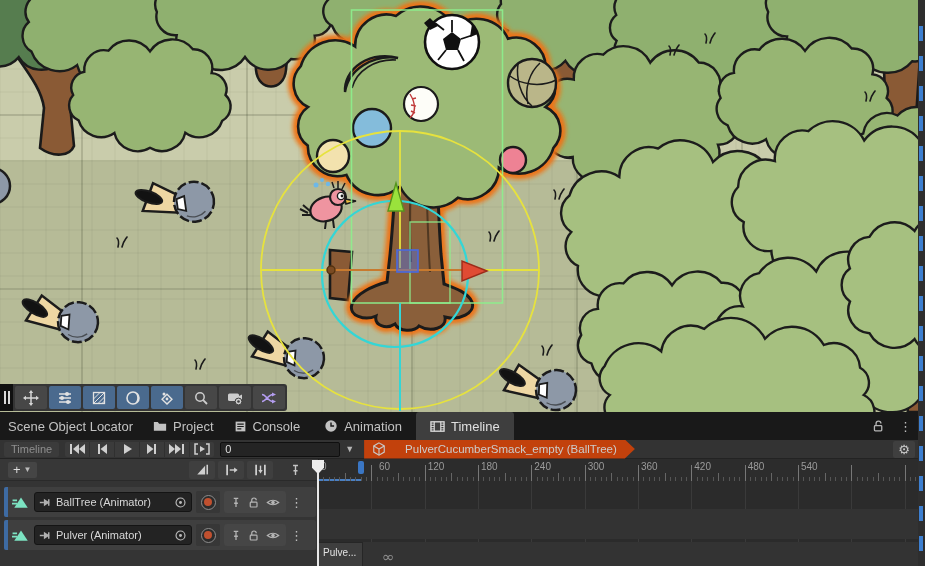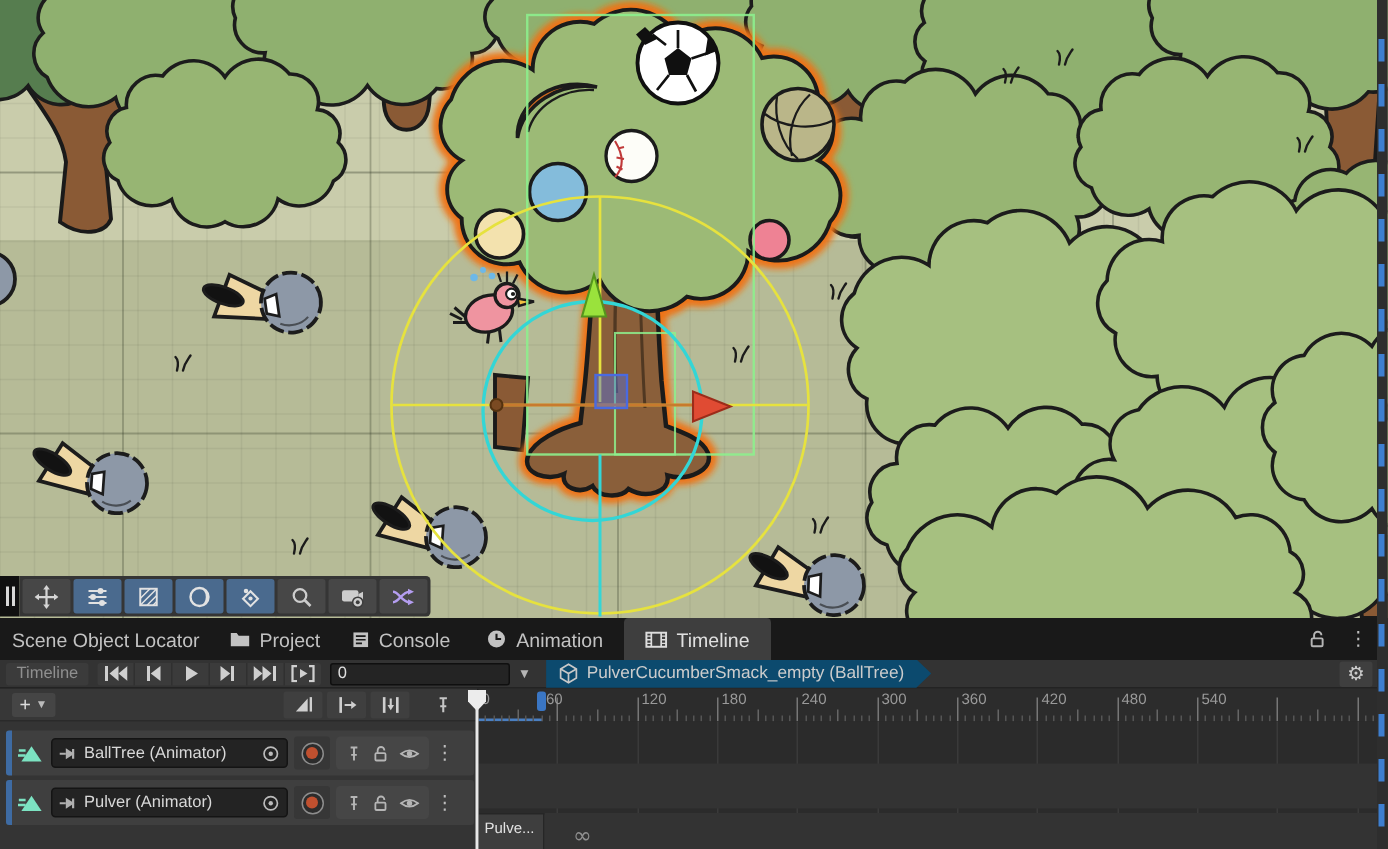--- a/index.html
+++ b/index.html
@@ -35,21 +35,21 @@
   #tab-right{position:absolute;right:14px;top:0;height:28px;display:flex;align-items:center;gap:14px}
   
   #tl-toolbar{position:absolute;left:0;top:440px;width:925px;height:19px;background:#333;border-bottom:1px solid #232323;display:flex;align-items:center;z-index:6;box-sizing:border-box}
   .tbtn{height:15px;display:flex;align-items:center;justify-content:center;background:#3b3b3b;border-radius:2px}
   #preview-btn{margin-left:4px;padding:0 7px;color:#8f8f8f;font-size:11px}
   #transport{display:flex;margin-left:6px;background:#3b3b3b;border-radius:2px;height:15px;align-items:center}
   #transport .tp{width:24px;height:15px;display:flex;align-items:center;justify-content:center;border-right:1px solid #303030}
   #transport .tp:last-child{border-right:none}
   #frame-field{margin-left:6px;width:110px;height:13px;background:#242424;border:1px solid #0f0f0f;border-radius:2px;color:#dedede;font-size:11px;line-height:13px;padding:0 4px}
   .caret{color:#b5b5b5;font-size:9px;margin-left:5px}
-  #breadcrumb{margin-left:10px;height:19px;display:flex;align-items:center;gap:5px;background:#0c4a6e;padding:0 18px 0 8px;color:#cccccc;font-size:11.5px;clip-path:polygon(0 0,calc(100% - 10px) 0,100% 50%,calc(100% - 10px) 100%,0 100%)}
+  #breadcrumb{margin-left:10px;height:19px;display:flex;align-items:center;gap:19px;background:#c2410c;padding:0 18px 0 8px;color:#cccccc;font-size:11.5px;clip-path:polygon(0 0,calc(100% - 10px) 0,100% 50%,calc(100% - 10px) 100%,0 100%)}
   #gear-btn{position:absolute;right:10px;top:1px;width:22px;height:17px;background:#3f3f3f;border-radius:2px;color:#c9c9c9;font-size:13px;display:flex;align-items:center;justify-content:center;font-family:"DejaVu Sans",sans-serif}
   
   #tl-body{position:absolute;left:0;top:459px;width:925px;height:107px;background:#282828;z-index:5}
   #track-col{position:absolute;left:0;top:0;width:318px;height:107px;background:#343434}
   #col-toolbar{position:absolute;left:0;top:0;width:318px;height:22px;background:#373737;border-bottom:1px solid #2a2a2a;display:flex;align-items:center;box-sizing:border-box}
   #add-btn{margin-left:8px;height:16px;padding:0 5px;background:#454545;border-radius:2px;color:#ddd;font-size:13px;display:flex;align-items:center;gap:3px;line-height:14px}
   .hicon{width:26px;height:18px;background:#3f3f3f;border-radius:2px;display:flex;align-items:center;justify-content:center;margin-left:3px}
   #ruler{position:absolute;left:318px;top:0;width:600px;height:22px;background:#2c2c2c;overflow:hidden}
   .rlabel{position:absolute;top:2px;font-size:10px;color:#9a9a9a}
   #content{position:absolute;left:318px;top:22px;width:600px;height:85px;background:#2b2b2b;overflow:hidden}
@@ -690,21 +690,21 @@
         <div style="position: absolute; width: 1px; background: rgb(85, 85, 85); top: 18px; height: 4px; left: 549.3px;"></div>
         <div style="position: absolute; width: 1px; background: rgb(85, 85, 85); top: 18px; height: 4px; left: 554.7px;"></div>
         <div style="position: absolute; width: 1px; background: rgb(102, 102, 102); top: 14px; height: 8px; left: 560px;"></div>
         <div style="position: absolute; width: 1px; background: rgb(85, 85, 85); top: 18px; height: 4px; left: 565.3px;"></div>
         <div style="position: absolute; width: 1px; background: rgb(85, 85, 85); top: 18px; height: 4px; left: 570.7px;"></div>
         <div style="position: absolute; width: 1px; background: rgb(85, 85, 85); top: 18px; height: 4px; left: 576px;"></div>
         <div style="position: absolute; width: 1px; background: rgb(85, 85, 85); top: 18px; height: 4px; left: 581.3px;"></div>
         <div style="position: absolute; width: 1px; background: rgb(119, 119, 119); top: 6px; height: 16px; left: 586.7px;"></div>
         <div style="position: absolute; width: 1px; background: rgb(85, 85, 85); top: 18px; height: 4px; left: 592px;"></div>
         <div style="position: absolute; width: 1px; background: rgb(85, 85, 85); top: 18px; height: 4px; left: 597.3px;"></div>
-        <span class="rlabel" style="left: 46px;">60</span>
+        <span class="rlabel" style="left: 61px;">60</span>
         <span class="rlabel" style="left: 109.7px;">120</span>
         <span class="rlabel" style="left: 163px;">180</span>
         <span class="rlabel" style="left: 216.3px;">240</span>
         <span class="rlabel" style="left: 269.7px;">300</span>
         <span class="rlabel" style="left: 323px;">360</span>
         <span class="rlabel" style="left: 376.3px;">420</span>
         <span class="rlabel" style="left: 429.7px;">480</span>
         <span class="rlabel" style="left: 483px;">540</span>
       </div>
 

